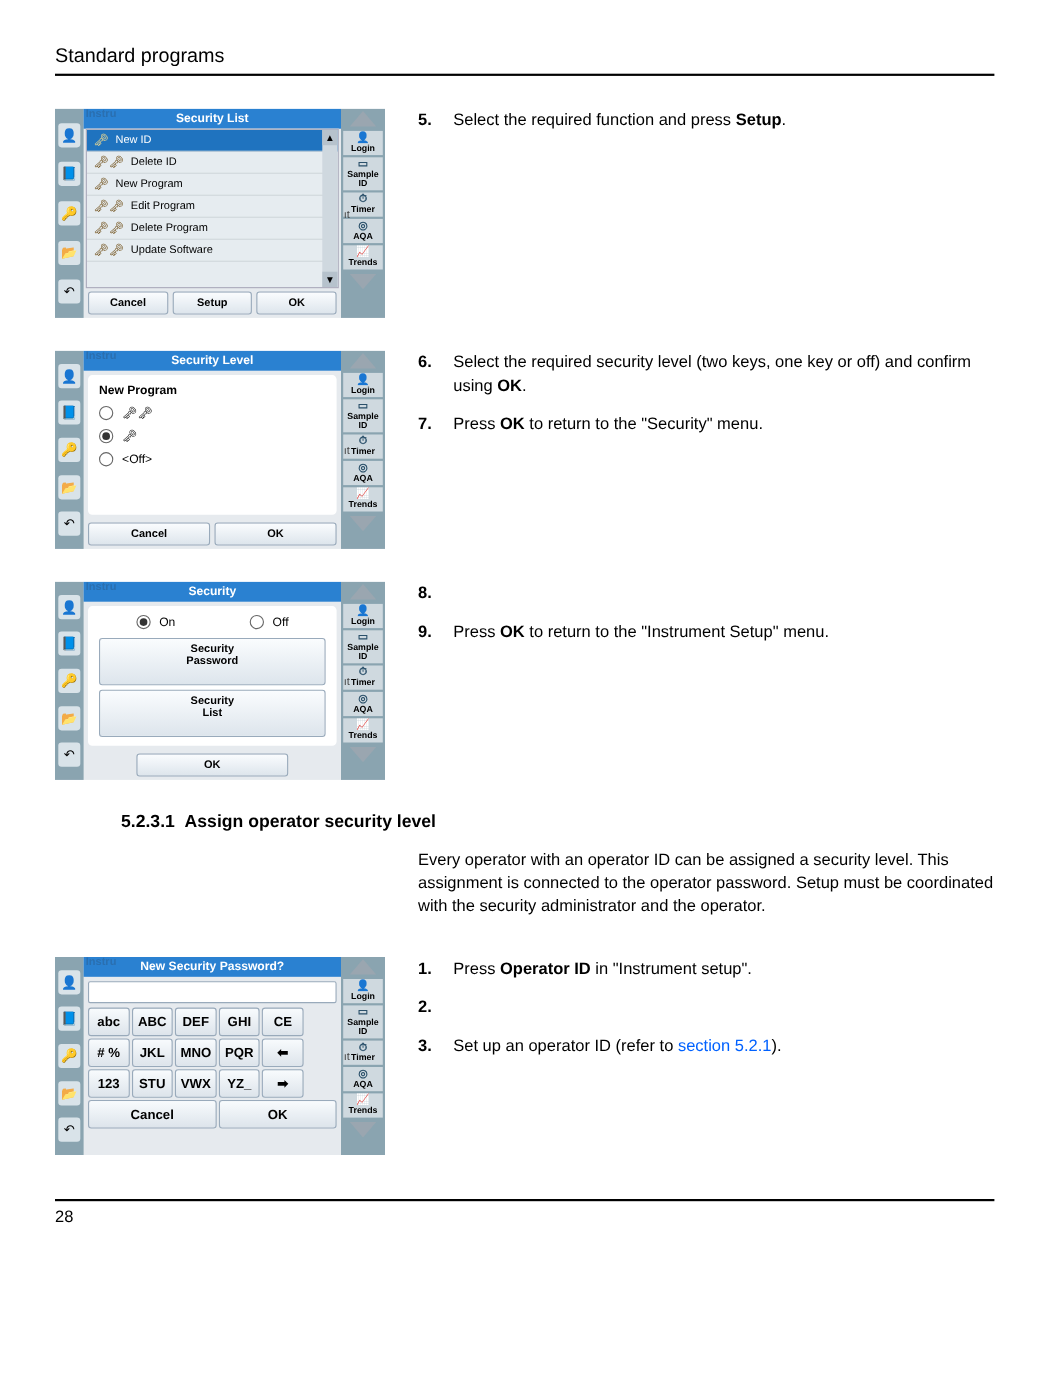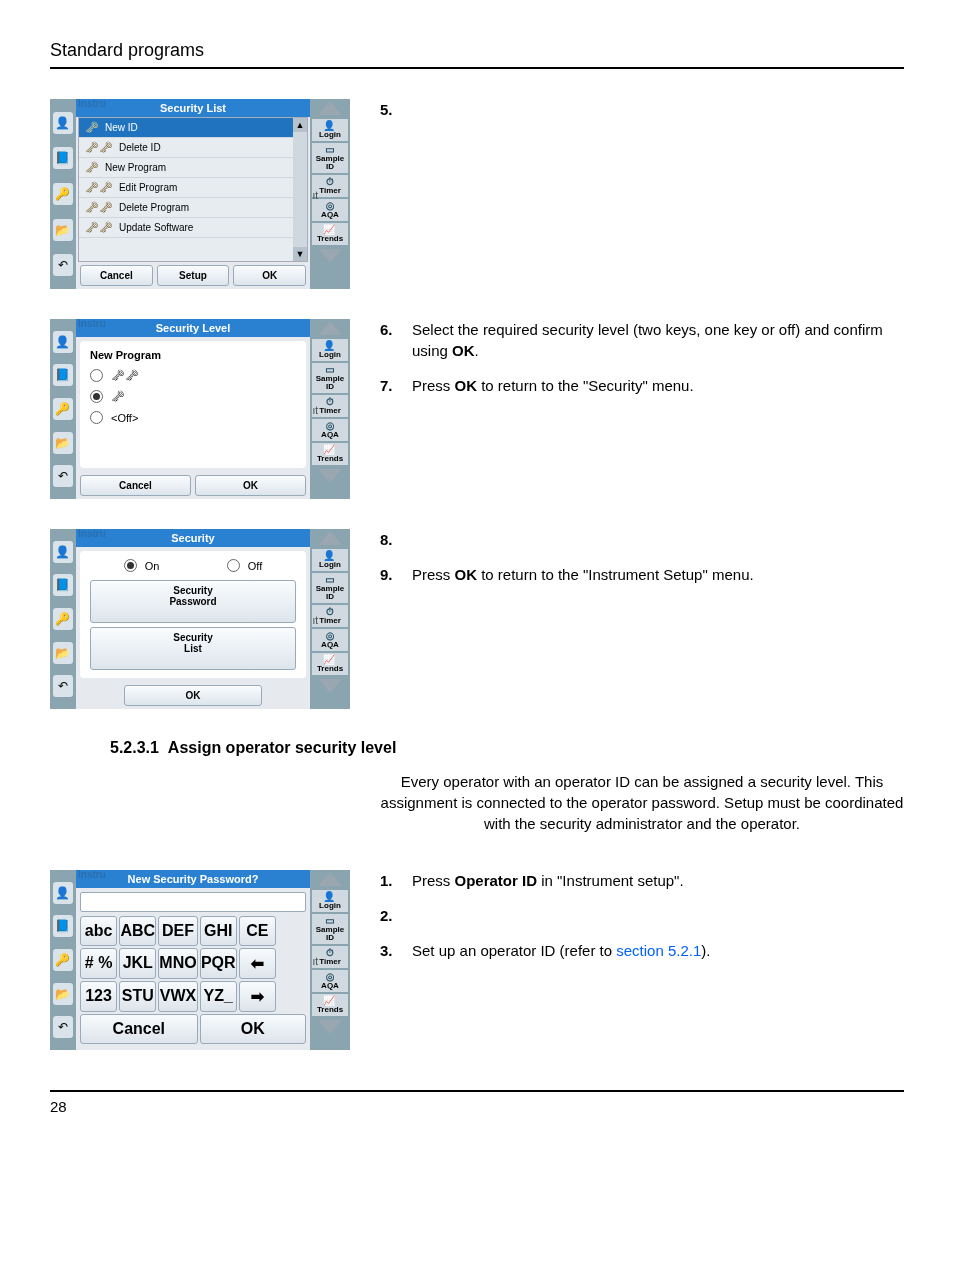--- a/index.html
+++ b/index.html
@@ -198,21 +198,21 @@
     display:inline-block;position:relative;
   }
   .radio.checked::after{
     content:"";position:absolute;inset:2px;border-radius:50%;background:#333;
   }
 
   .kb { display:grid; grid-template-columns:repeat(5,1fr) 28px; gap:2px; padding:4px;}
   .kb .k{
     background:linear-gradient(#f8fbfd,#dde4eb);
     border:1px solid #9ab;border-radius:3px;
-    text-align:center;padding:5px 0;font-size:16px;font-weight:bold;
+    text-align:center;padding:5px 0;font-size:12px;font-weight:bold;
   }
   .kb .wide{grid-column:span 3;}
   .kb input{
     grid-column:1 / -1;
     border:1px solid #9ab;border-radius:2px;height:18px;
     margin-bottom:2px;
     background:#fff;
     padding:0 4px;
   }
 
@@ -288,20 +288,21 @@
         <div class="rlabel"><span class="icn">◎</span><span>AQA</span></div>
         <div class="rlabel"><span class="icn">📈</span><span>Trends</span></div>
         <div class="tri down"></div>
       </div>
     </div>
   </div>
   <div class="right-col">
     <ol class="steps">
       <li>
         <span class="num">5.</span>
+        <span><span>Select the required function and press </span><span class="bold">Setup</span><span>.</span></span>
       </li>
     </ol>
   </div>
 </div>
 
 <div class="row">
   <div class="left-col">
     <div class="device">
       <div class="sidetabs-left">
         <div class="tab">👤</div>
@@ -414,21 +415,21 @@
         <span><span>Press </span><span class="bold">OK</span><span> to return to the "Instrument Setup" menu.</span></span>
       </li>
     </ol>
   </div>
 </div>
 
 <div class="section-heading">
   <span>5.2.3.1</span>&nbsp;&nbsp;<span>Assign operator security level</span>
 </div>
 
-<div class="row" style="margin-bottom:20px;text-align:center;">
+<div class="row" style="margin-bottom:20px;">
   <div class="left-col"></div>
   <div class="right-col">
     <p class="para">Every operator with an operator ID can be assigned a security level. This assignment is connected to the operator password. Setup must be coordinated with the security administrator and the operator.</p>
   </div>
 </div>
 
 <div class="row">
   <div class="left-col">
     <div class="device">
       <div class="sidetabs-left">

